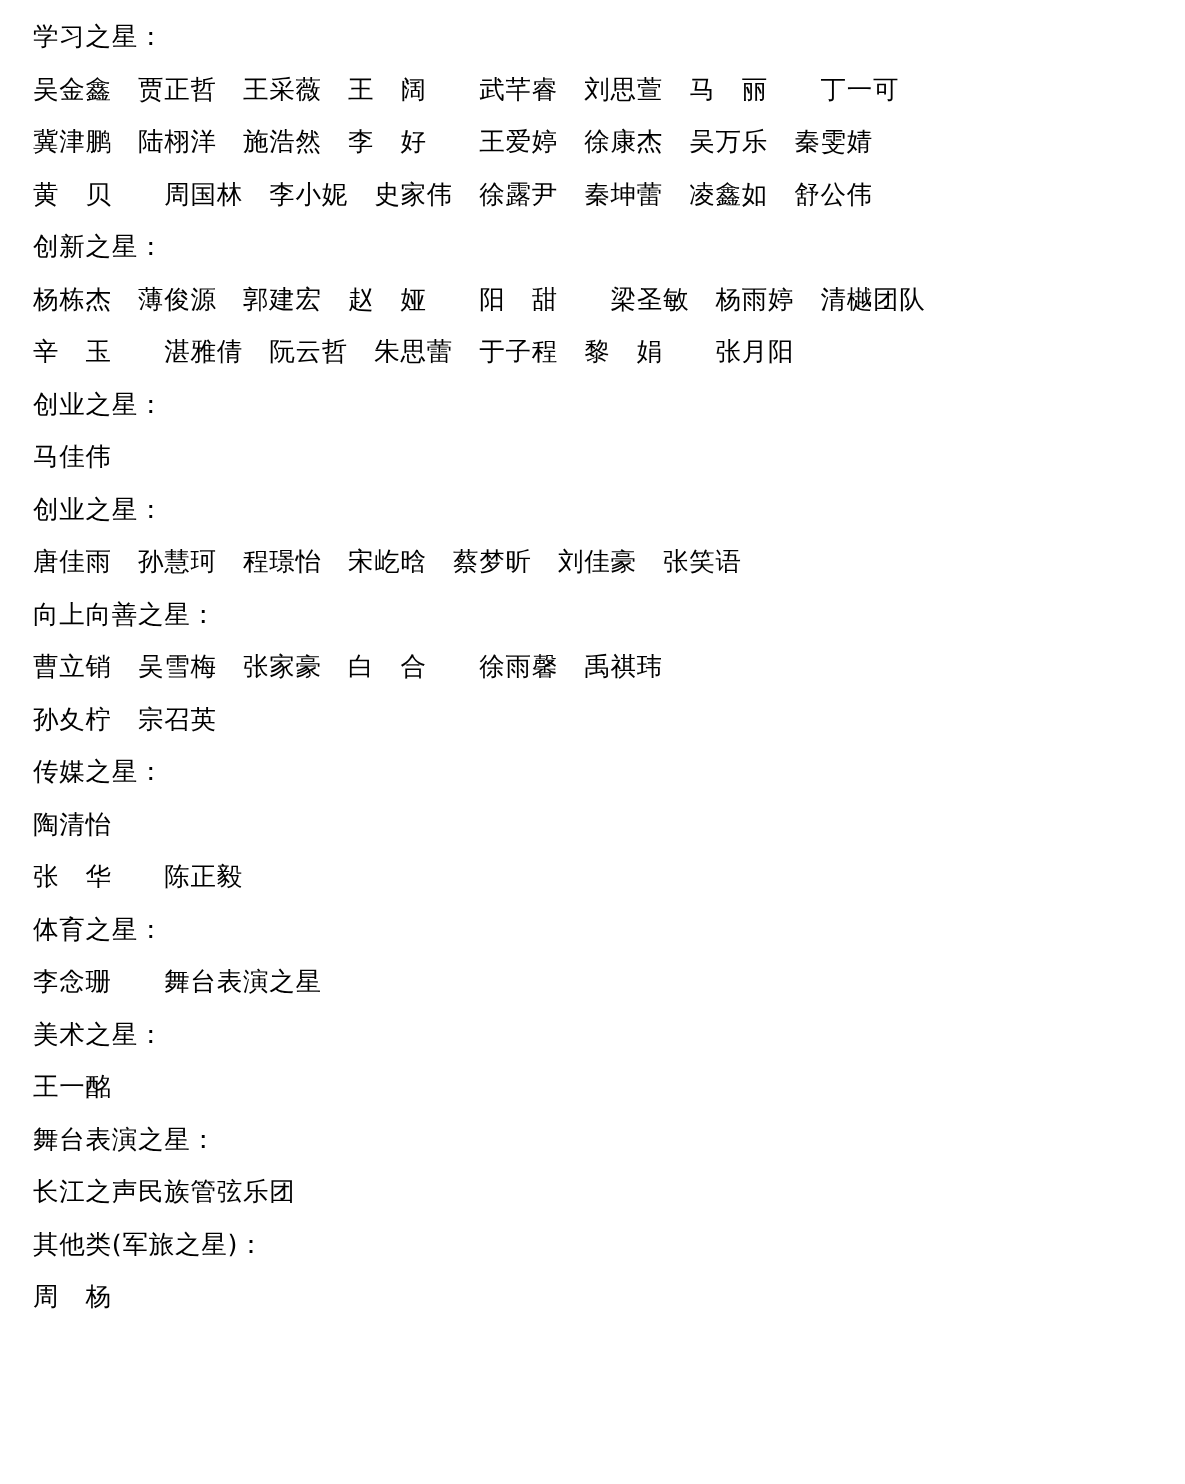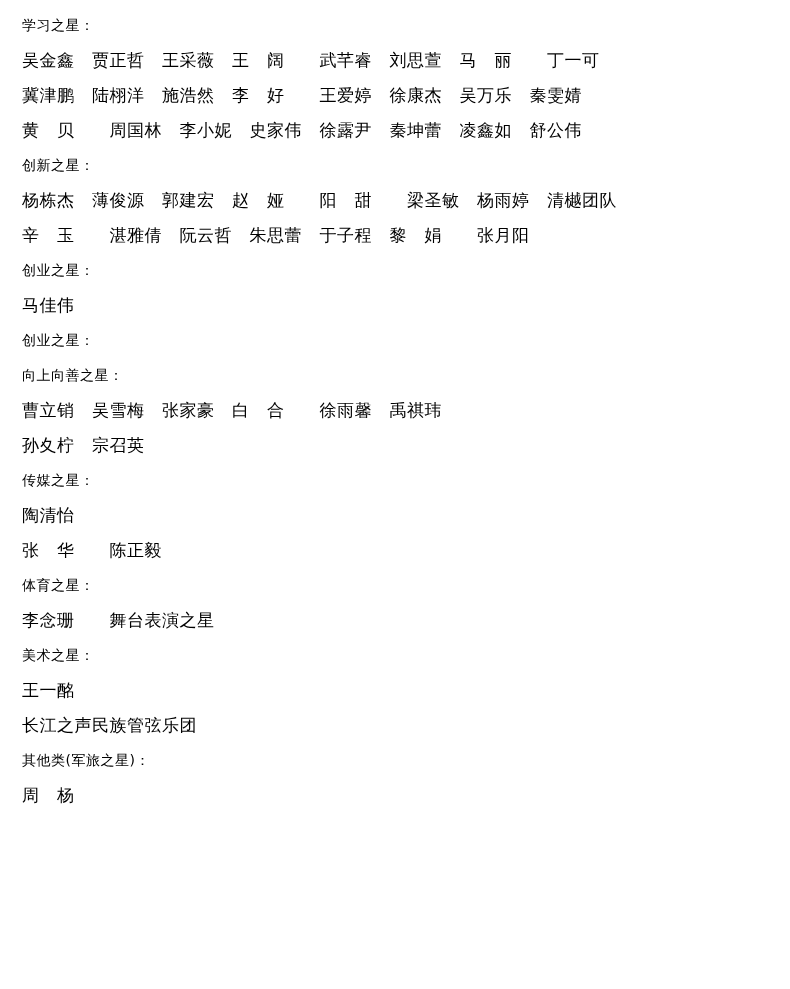--- a/index.html
+++ b/index.html
@@ -18,21 +18,21 @@
     width: 790px;
     height: 989px;
     padding: 8px 22px 0 22px;
     box-sizing: border-box;
     position: relative;
   }
   .section {
     margin: 0;
   }
   .heading {
-    font-size: 14px;
+    font-size: 17px;
     line-height: 35px;
     white-space: pre;
     letter-spacing: 0.5px;
   }
   .row {
     font-size: 17px;
     line-height: 35px;
     white-space: pre;
     letter-spacing: 0.5px;
   }
@@ -52,20 +52,21 @@
         <div class="heading">创新之星：</div>
         <div class="row">杨栋杰　薄俊源　郭建宏　赵　娅　　阳　甜　　梁圣敏　杨雨婷　清樾团队</div>
         <div class="row">辛　玉　　湛雅倩　阮云哲　朱思蕾　于子程　黎　娟　　张月阳</div>
       </div>
       <div class="section">
         <div class="heading">创业之星：</div>
         <div class="row">马佳伟</div>
       </div>
       <div class="section">
         <div class="heading">创业之星：</div>
+        <div class="row">唐佳雨　孙慧珂　程璟怡　宋屹晗　蔡梦昕　刘佳豪　张笑语</div>
       </div>
       <div class="section">
         <div class="heading">向上向善之星：</div>
         <div class="row">曹立销　吴雪梅　张家豪　白　合　　徐雨馨　禹祺玮</div>
       </div>
       <div class="section">
         <div class="row">孙夊柠　宗召英</div>
       </div>
       <div class="section">
         <div class="heading">传媒之星：</div>
@@ -76,20 +77,21 @@
       </div>
       <div class="section">
         <div class="heading">体育之星：</div>
         <div class="row">李念珊　　舞台表演之星</div>
       </div>
       <div class="section">
         <div class="heading">美术之星：</div>
         <div class="row">王一酩</div>
       </div>
       <div class="section">
+        <div class="heading">舞台表演之星：</div>
         <div class="row">长江之声民族管弦乐团</div>
       </div>
       <div class="section">
         <div class="heading">其他类(军旅之星)：</div>
         <div class="row">周　杨</div>
       </div>
     </div>
 </div>
 
 </body></html>

